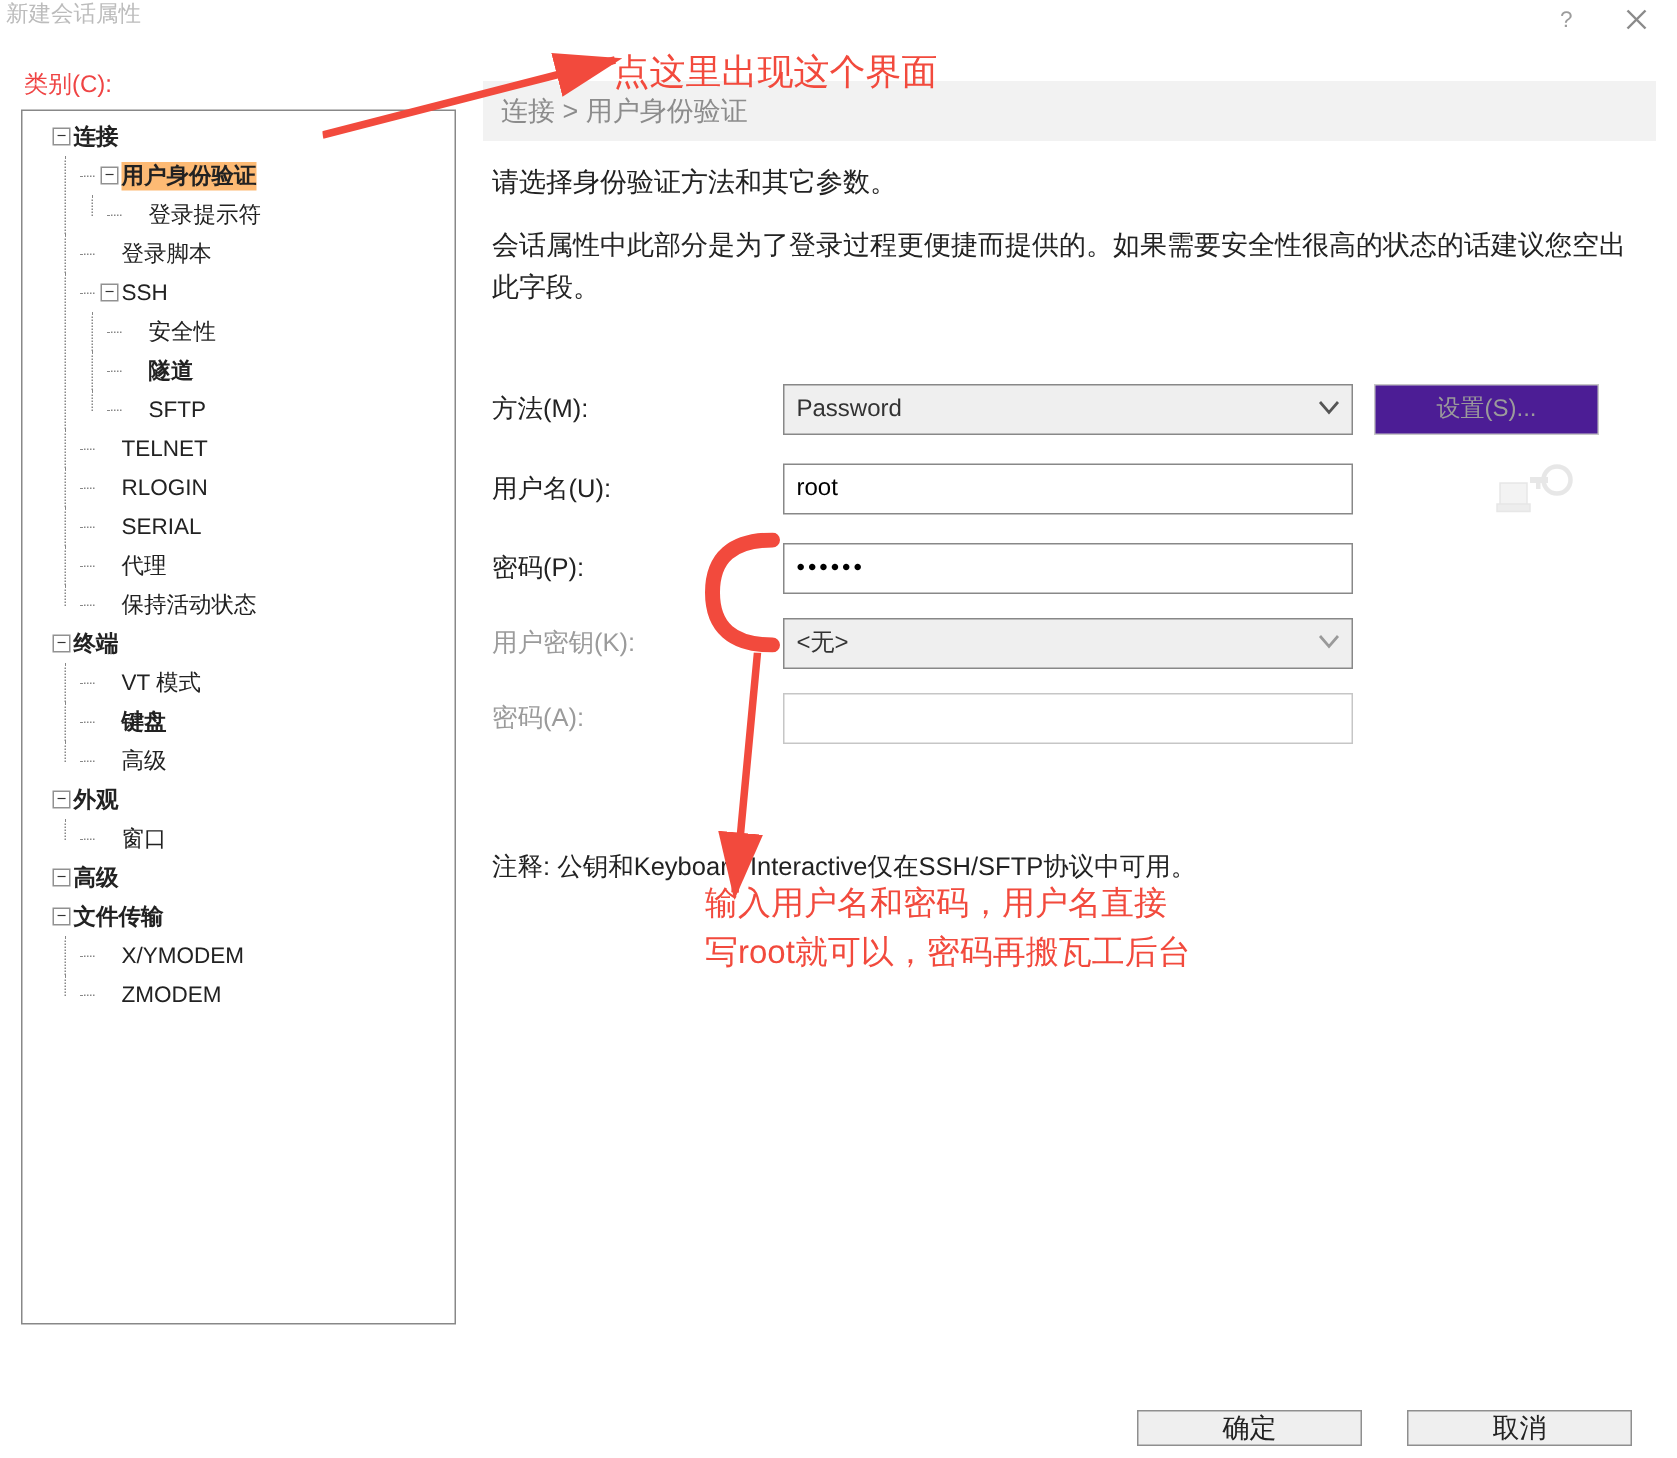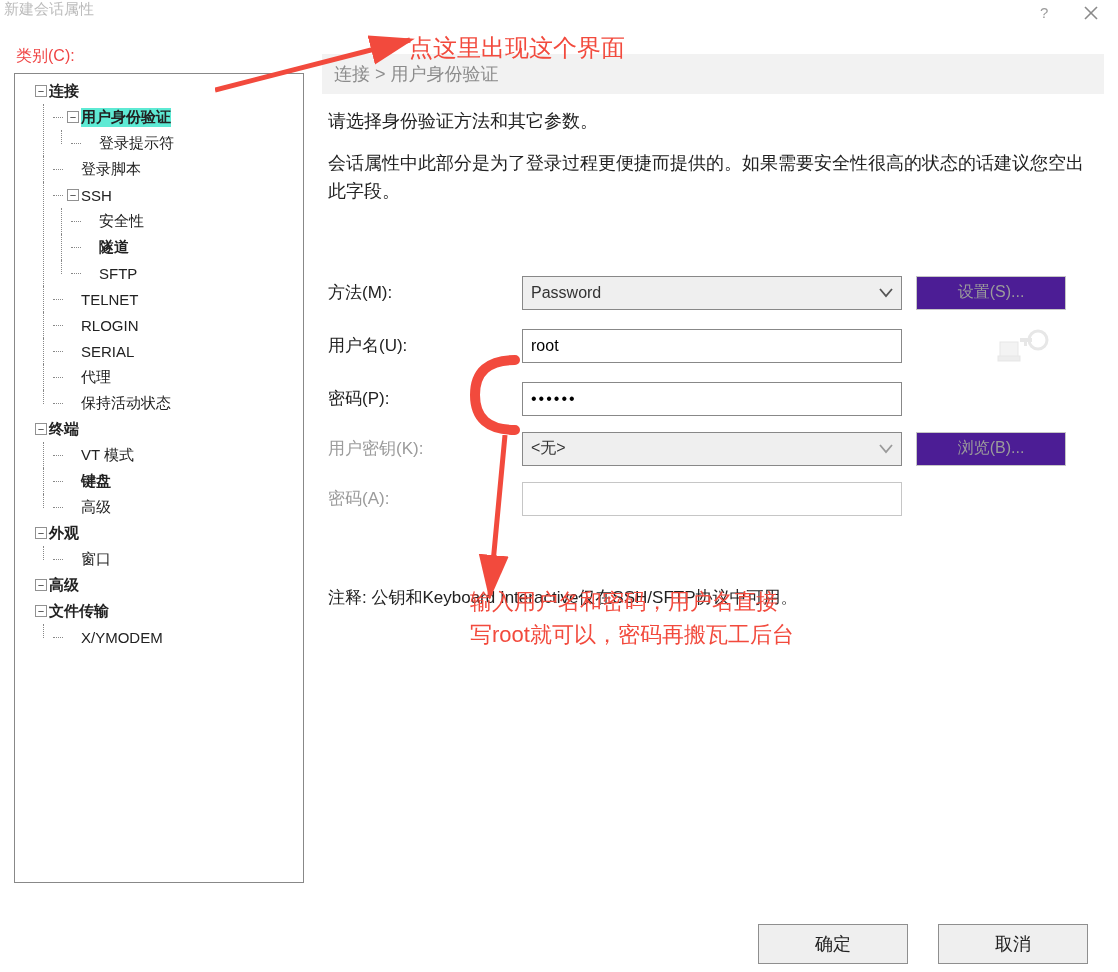--- a/index.html
+++ b/index.html
@@ -65,29 +65,29 @@
     width:12px; height:12px;
     border:1px solid #919191;
     display:inline-flex; align-items:center; justify-content:center;
     font-size:11px; line-height:1; color:#333;
     background:#fff;
     flex: 0 0 12px;
   }
   .toggler.blank { border-color:transparent; background:transparent; color:transparent; }
   .tree .lbl { color:#222; }
   .tree .lbl.bold { font-weight:700; }
-  .tree .lbl.selected { background:#5eead4; }
+  .tree .lbl.selected { background:#fdba74; }
   
   .right-col { flex:1; position:relative; padding-top: 24px; }
   .breadcrumb {
     background:#f2f2f2; color:#8c8c8c; font-size:18px;
     padding: 8px 12px; font-weight:500;
   }
   .desc { margin: 14px 6px 0 6px; color:#222; font-size:18px; line-height:1.55; }
-  .form { margin-top: 70px; }
+  .form { margin-top: 50px; }
   .form-row {
     display:flex; align-items:center; margin-bottom: 16px;
   }
   .form-label { width: 200px; padding-left: 6px; color:#222; font-size:17px; }
   .form-label.disabled { color:#9b9b9b; }
   .field { width: 380px; }
   .side-btn { width: 150px; margin-left: 14px; }
   input[type=text], input[type=password], .select-box {
     width:100%; height:34px; background:#fff; border:1px solid #888;
     font-size:16px; padding: 12px 8px; font-family:inherit;
@@ -106,21 +106,21 @@
   .key-icon {
     width:60px; height:40px; margin-left:auto; margin-right:10px;
     opacity:.35;
   }
   .note { margin-top: 70px; padding-left:6px; font-size:17px; color:#222; }
   
   .dlg-buttons {
     position:absolute; right: 30px; bottom: 8px; display:flex; gap:30px;
   }
   .dlg-btn {
-    width:150px; height:40px; border:1px solid #8f8f8f; background:#efefef;
+    width:150px; height:24px; border:1px solid #8f8f8f; background:#efefef;
     font-size:18px; display:flex; align-items:center; justify-content:center;
     color:#222;
   }
   
   .anno { position:absolute; color:#f24a3d; font-size:21px; pointer-events:none; }
 </style>
 </head>
 <body>
 
 <div class="titlebar">
@@ -280,20 +280,26 @@
               <span class="toggler">−</span>
             <span class="lbl bold">文件传输</span>
             </div>
           <ul>
             <li>
                 <div class="row">
                   <span class="toggler blank"></span>
                   <span class="lbl">X/YMODEM</span>
                 </div>
               </li>
+            <li>
+                <div class="row">
+                  <span class="toggler blank"></span>
+                  <span class="lbl">ZMODEM</span>
+                </div>
+              </li>
           </ul>
         </li>
       </ul>
     </div>
   </div>
 
   <div class="right-col">
     <div class="breadcrumb">连接 &gt; 用户身份验证</div>
     <div class="desc">请选择身份验证方法和其它参数。</div>
     <div class="desc">会话属性中此部分是为了登录过程更便捷而提供的。如果需要安全性很高的状态的话建议您空出此字段。</div>
@@ -345,23 +351,20 @@
         <div class="form-label disabled">用户密钥(K):</div>
         <div class="field">
           <div class="select-box disabled">
             <span>&lt;无&gt;</span>
             <span class="caret">
               <svg width="14" height="10">
                   <path d="M1 1 L7 8 L13 1" fill="none" stroke="#9a9a9a" stroke-width="1.8"></path>
                 </svg>
             </span>
           </div>
-        </div>
-        <div class="side-btn">
-          <div class="btn disabled">浏览(B)...</div>
         </div>
       </div>
 
       <div class="form-row">
         <div class="form-label disabled">密码(A):</div>
         <div class="field">
           <input type="text" disabled="" style="background: rgb(255, 255, 255); border-color: rgb(198, 198, 198);">
         </div>
         <div class="side-btn"></div>
       </div>

